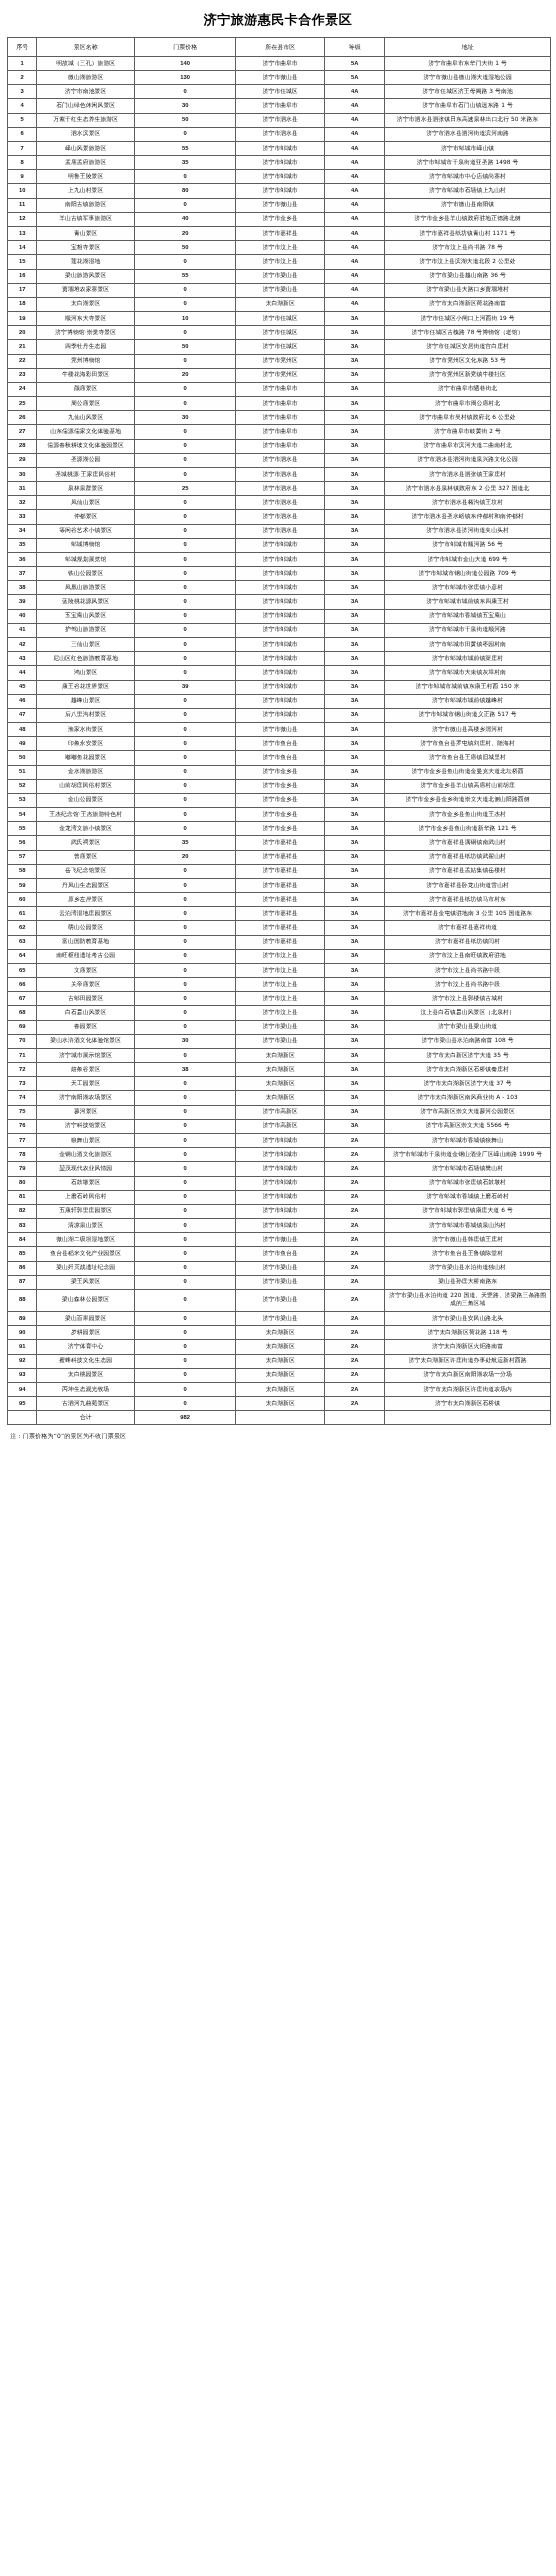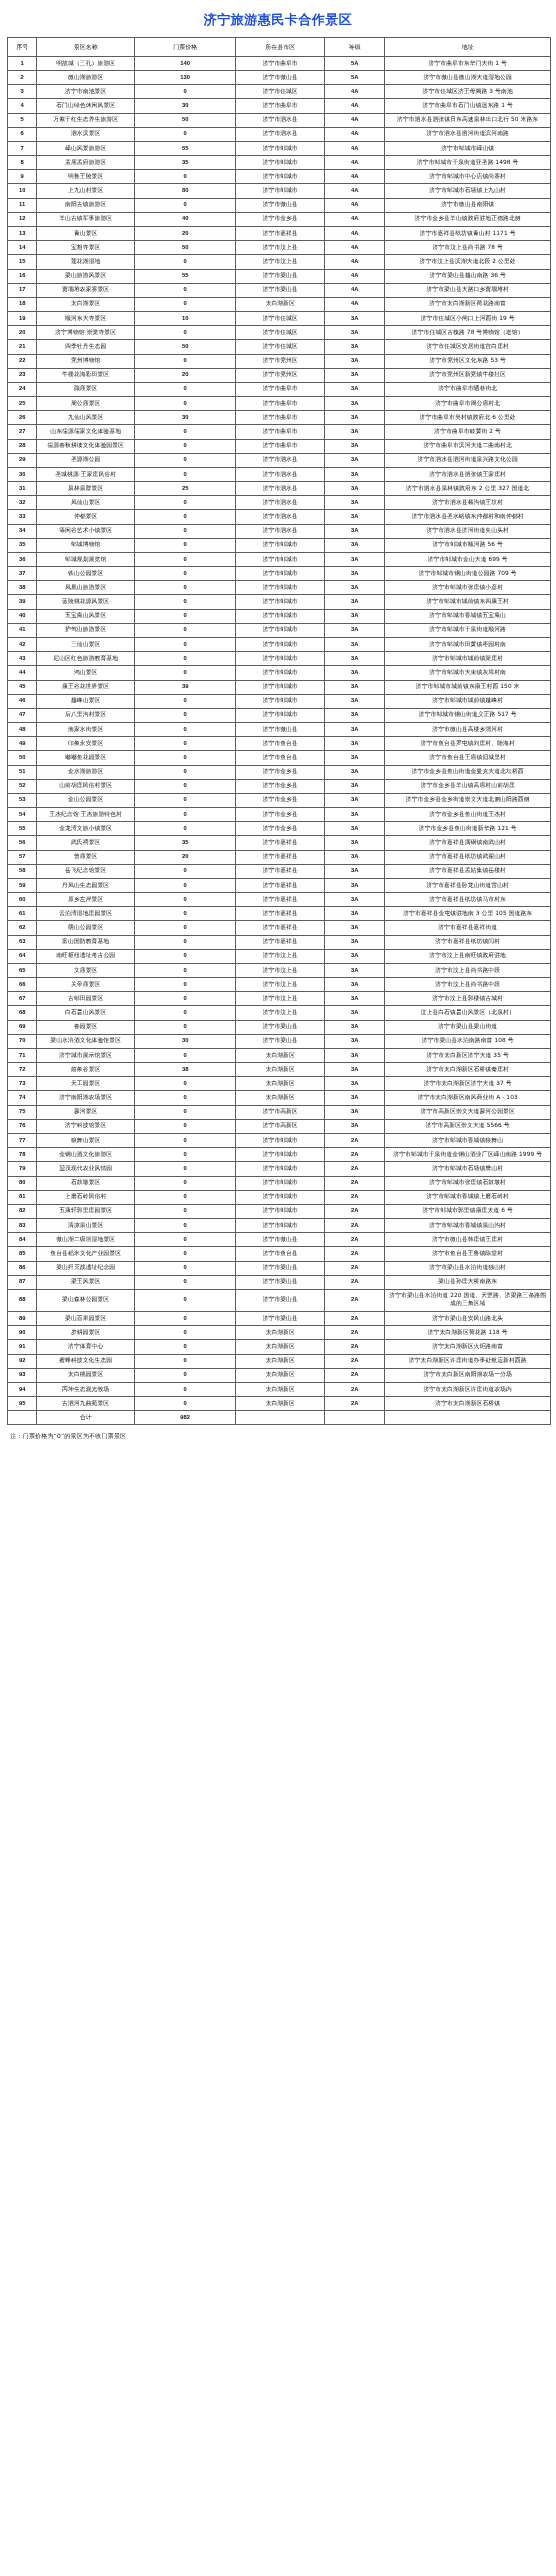--- a/index.html
+++ b/index.html
@@ -16,21 +16,21 @@
     padding:0 7.2px 5.2px 7.2px;
     background:#fff;
   }
   .doc-title{
     text-align:center;
     font-family:"DejaVu Serif","Liberation Serif",serif;
     font-weight:bold;
     font-size:13px;
     letter-spacing:0.5px;
     padding:11.3px 0 8.2px 0;
-    color:#1d4ed8;
+    color:#000000;
   }
   table.grid{
     width:100%;
     border-collapse:collapse;
     table-layout:fixed;
   }
   table.grid th, table.grid td{
     border:0.5px solid #5c5c5c;
     text-align:center;
     vertical-align:middle;

